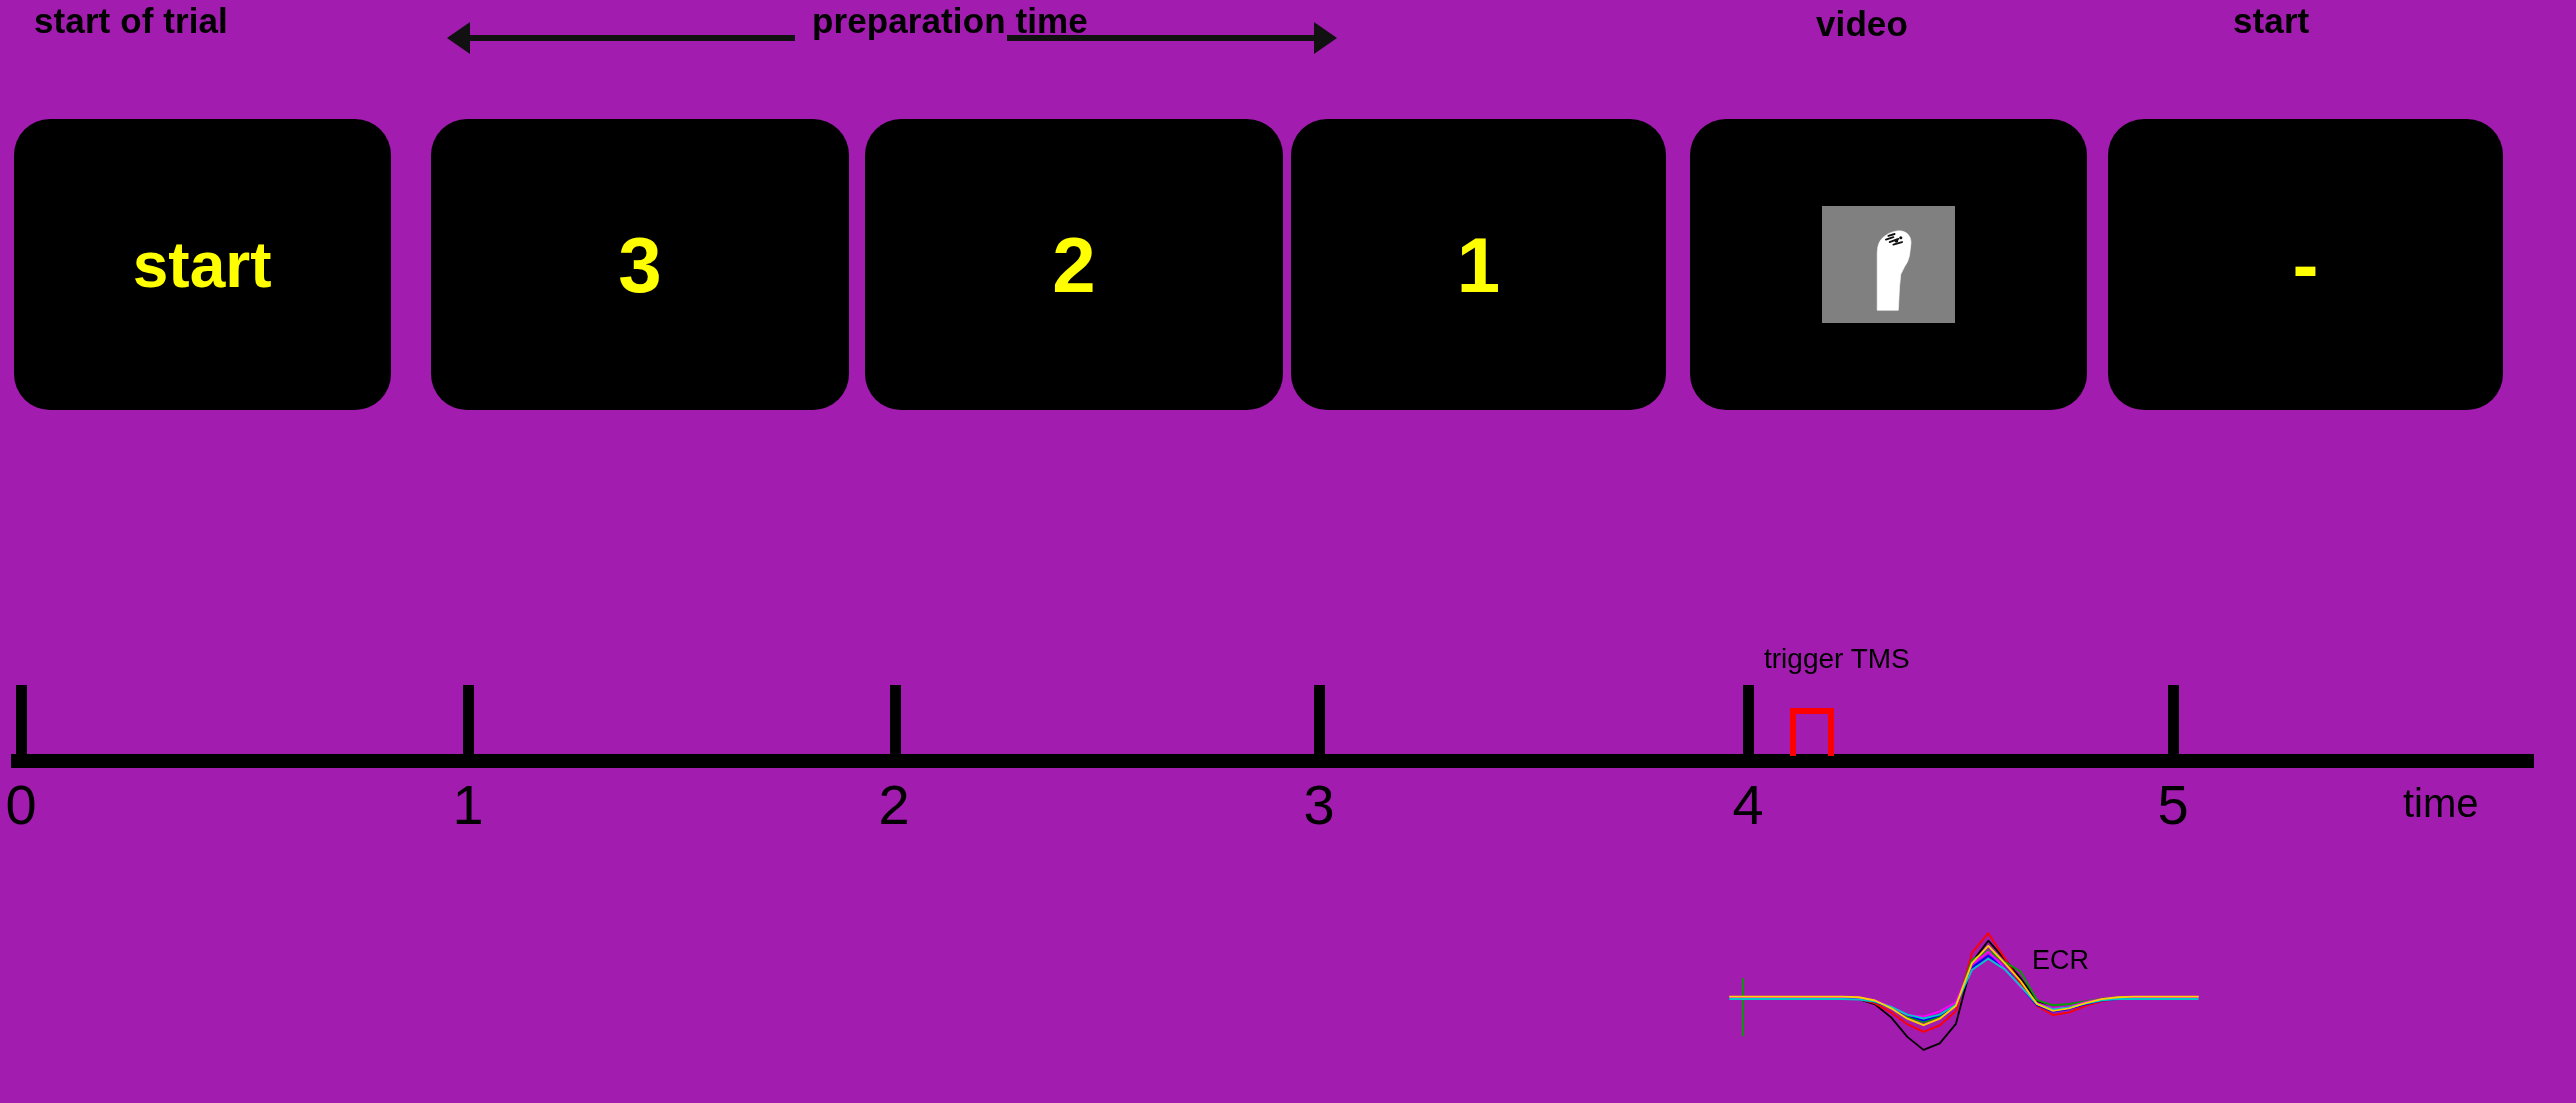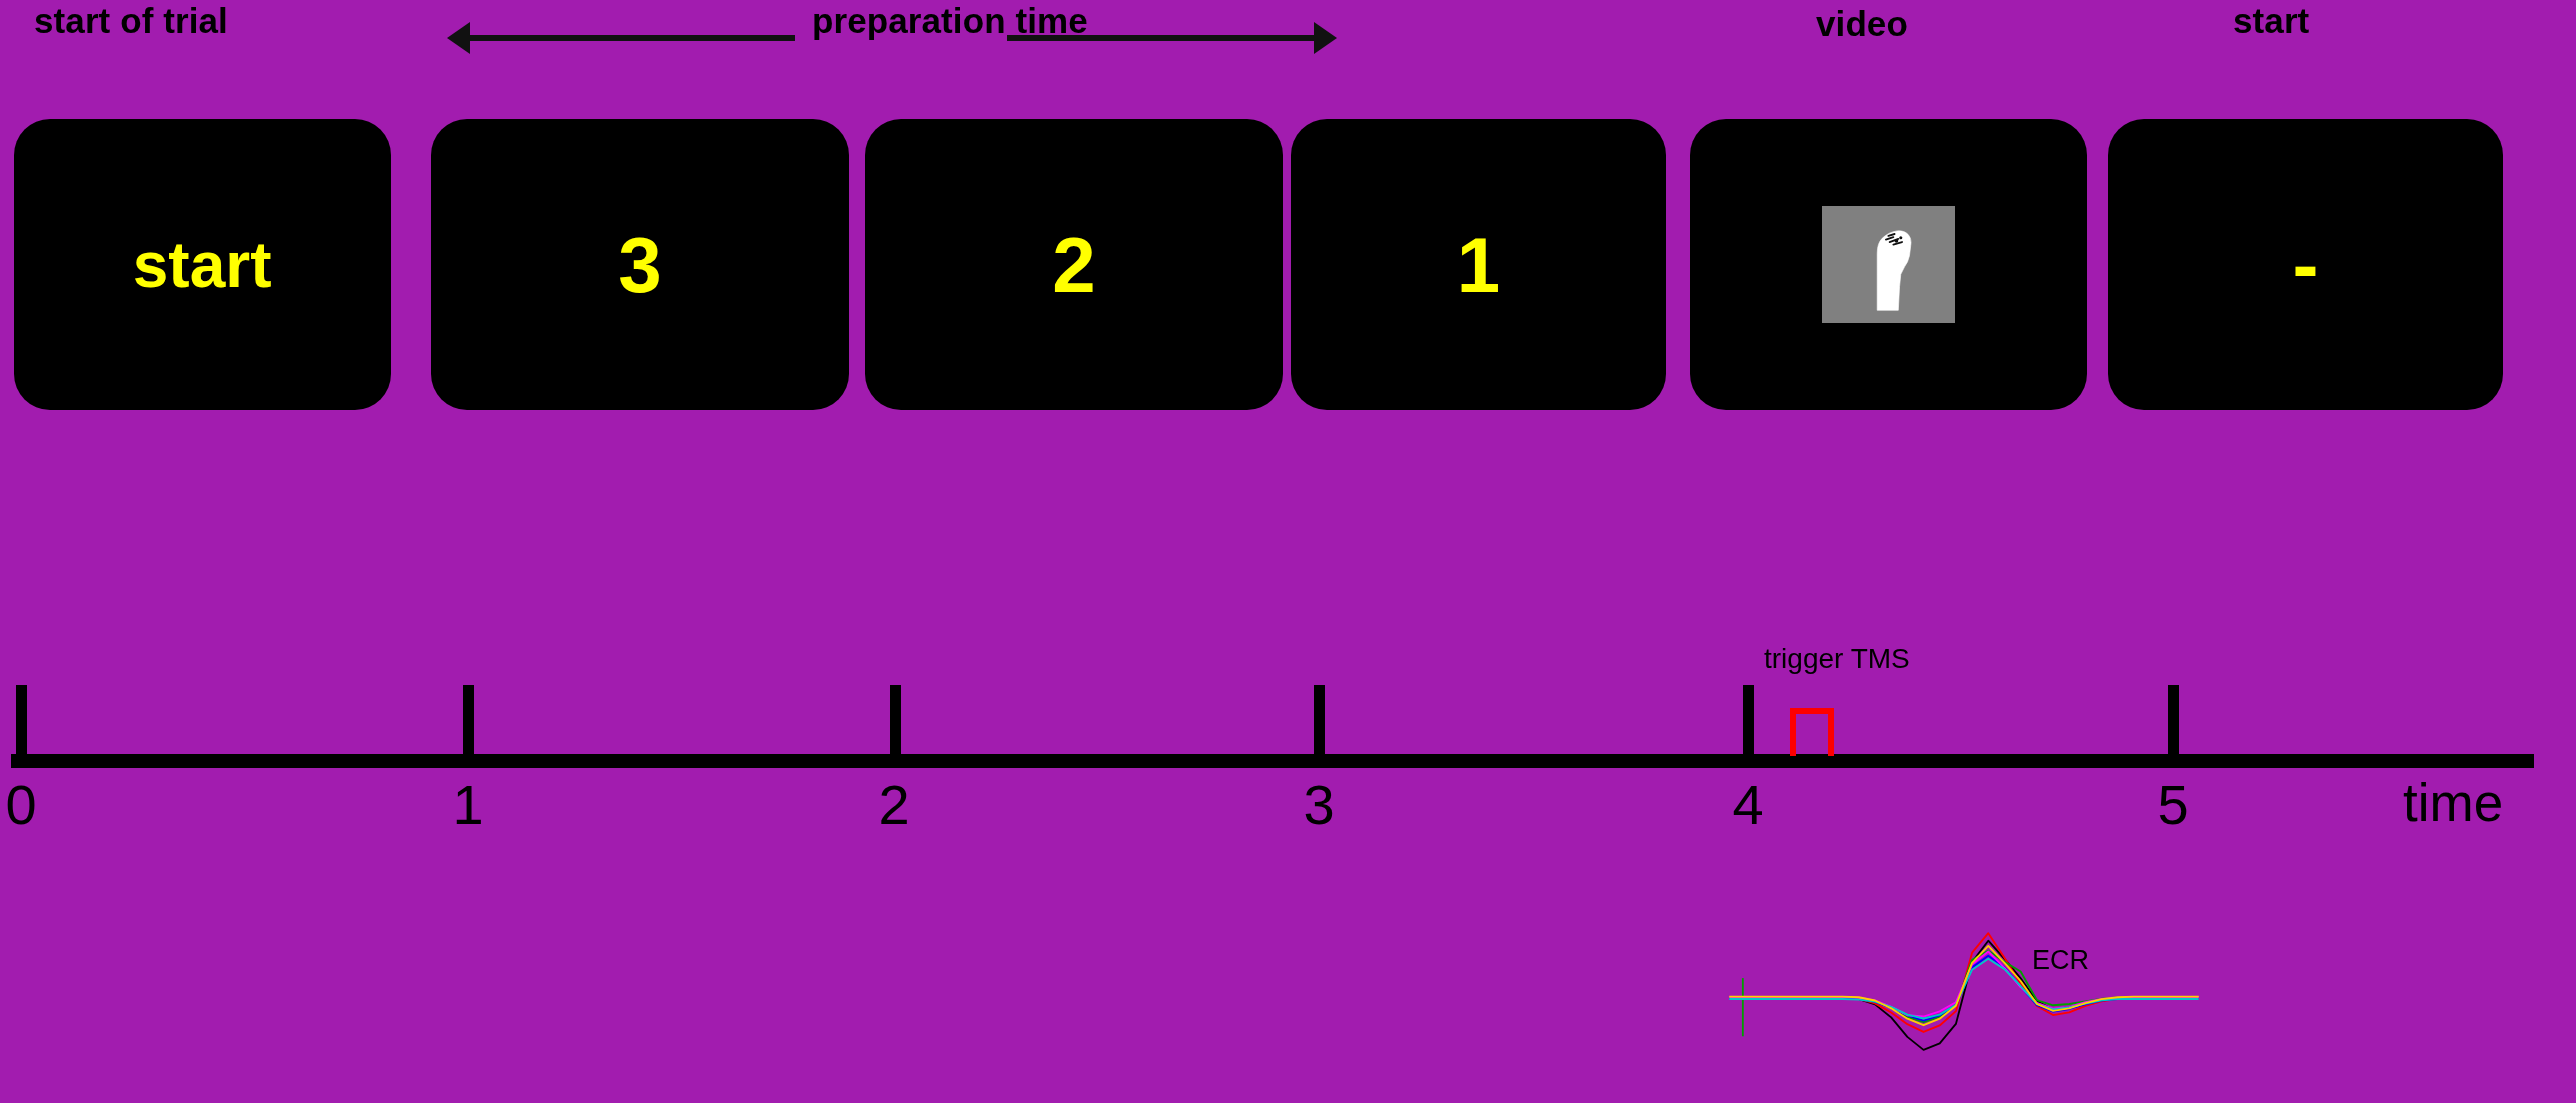--- a/index.html
+++ b/index.html
@@ -104,23 +104,23 @@
     position:absolute;
     top:122px;
     font-size:56px;
     font-weight:400;
     color:#000;
     line-height:1;
     transform:translateX(-50%);
   }
   .time-label{
     position:absolute;
-    top:121px;
+    top:128px;
     left:2403px;
-    font-size:53px;
+    font-size:40px;
     font-weight:400;
     color:#000;
     line-height:1;
   }
 
   
   .tms-pulse{
     position:absolute;
     top:53px;
     left:1790px;

